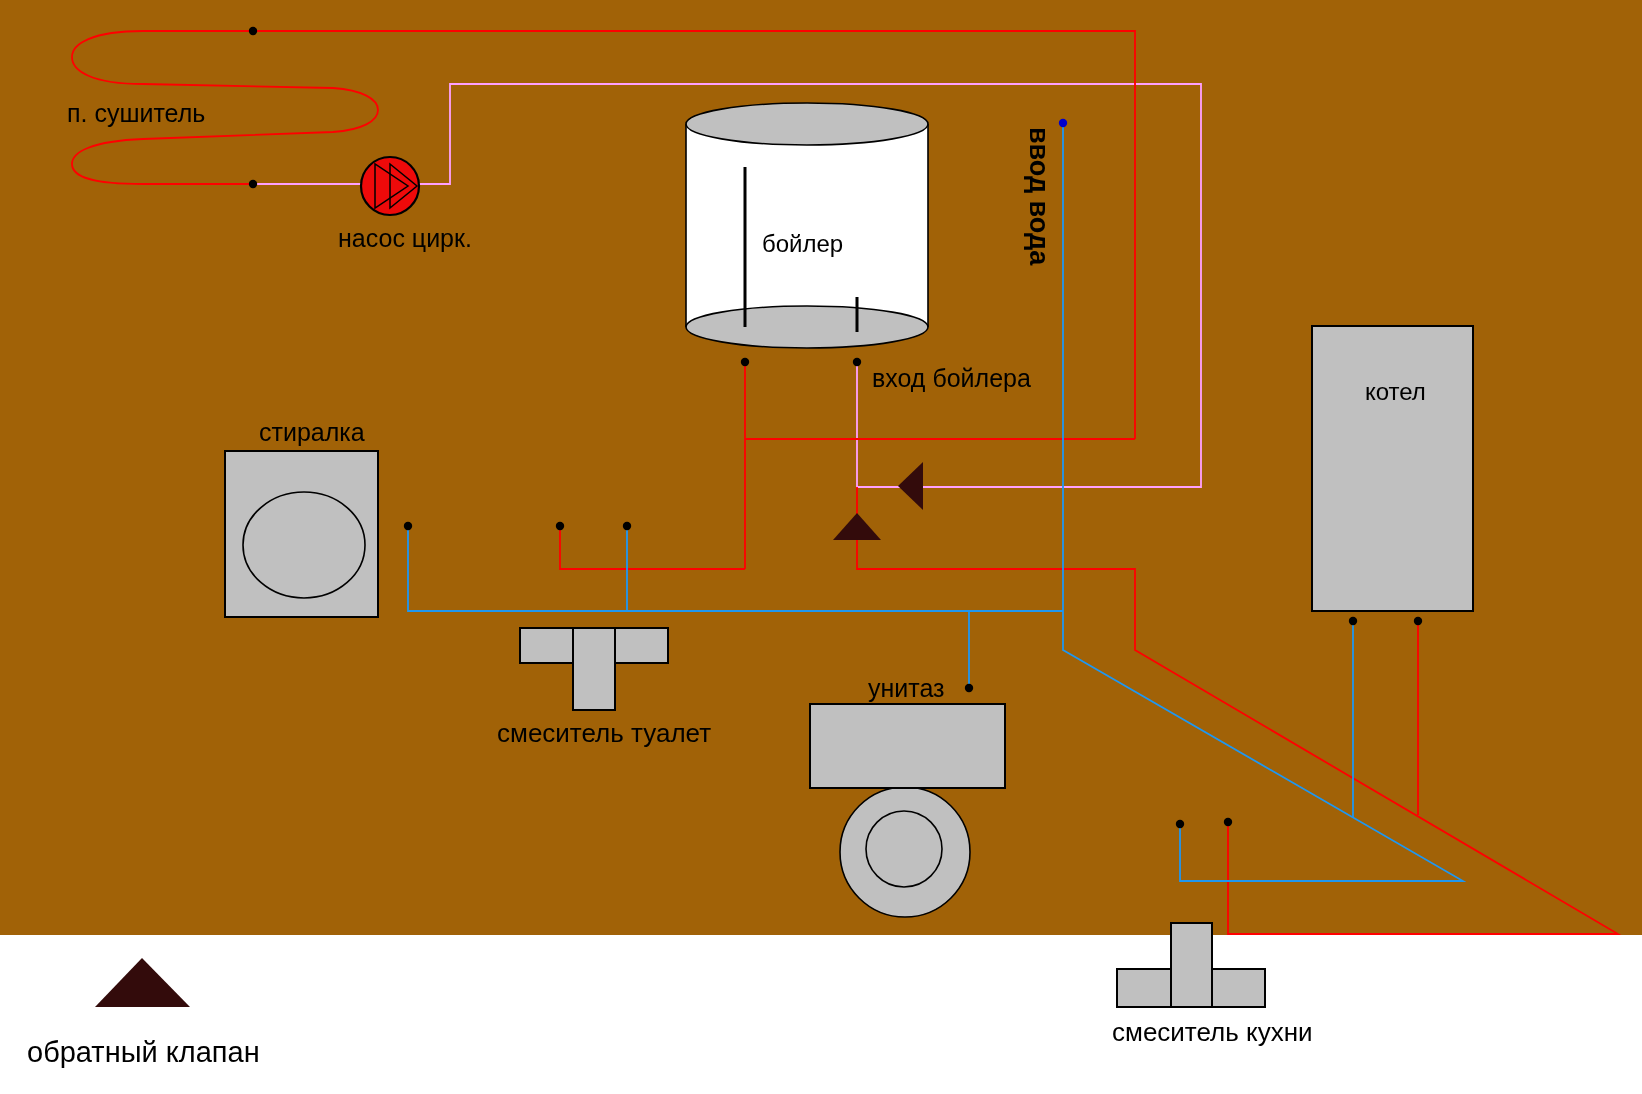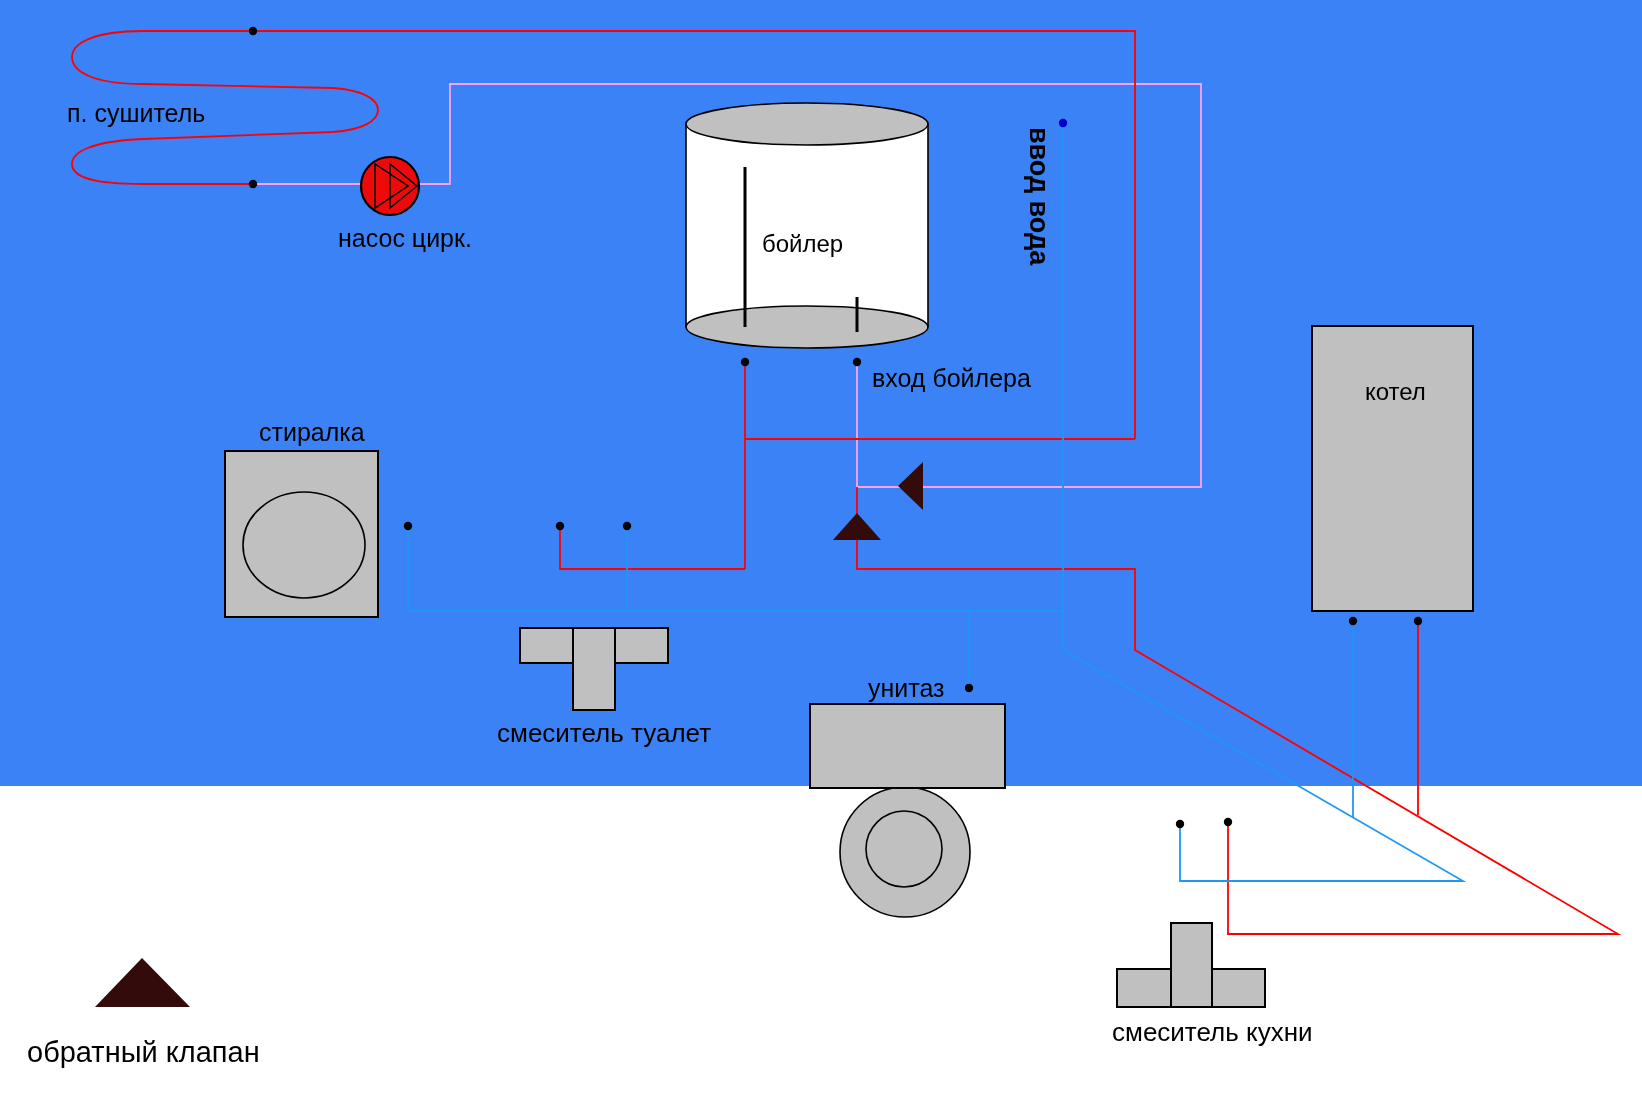--- a/index.html
+++ b/index.html
@@ -7,22 +7,22 @@
     padding: 0;
     background: #ffffff;
     width: 1642px;
     height: 1094px;
     overflow: hidden;
     font-family: "Liberation Sans", sans-serif;
   }
   #stage {
     position: relative;
     width: 1642px;
-    height: 786px;
-    background: #3b82f6;
+    height: 935px;
+    background: #a16207;
     text-decoration: underline;
   }
   svg { display: block; }
   text {
     font-family: "Liberation Sans", sans-serif;
     fill: #000000;
   }
   .pipe { fill: none; stroke-width: 1.8; }
   .equip { stroke: #000000; stroke-width: 2; }
   .thinline { stroke: #000000; stroke-width: 1.6; fill: none; }

